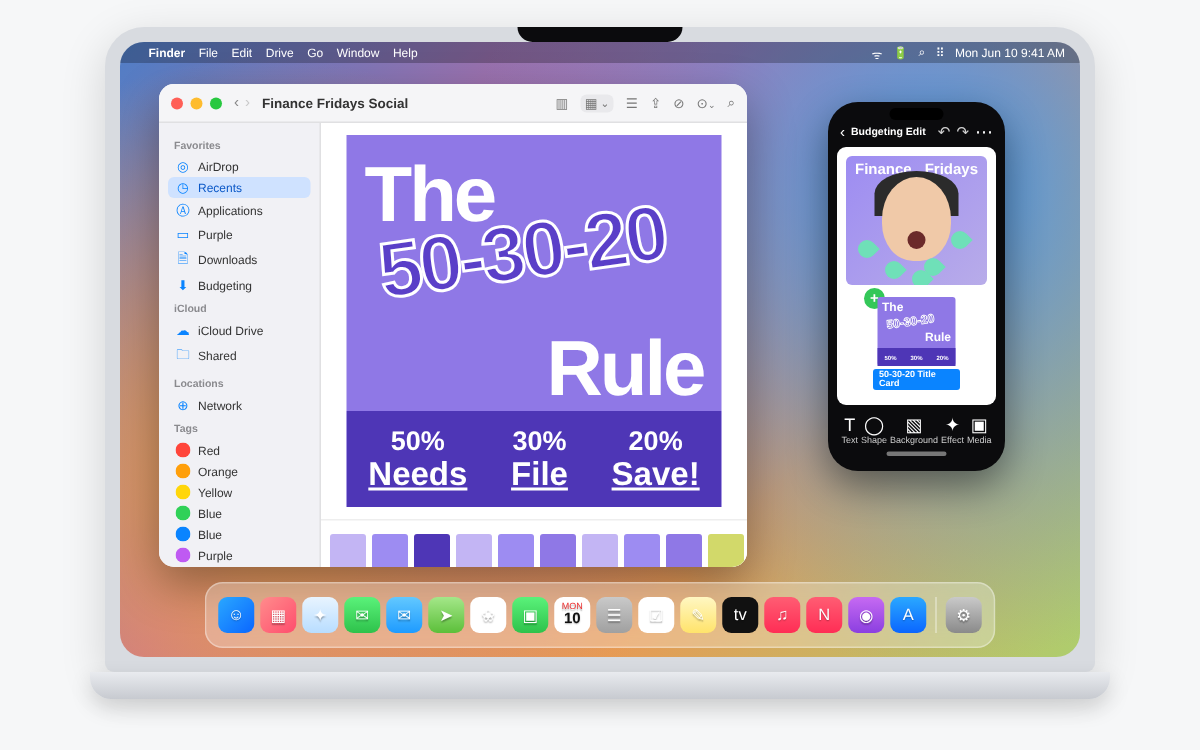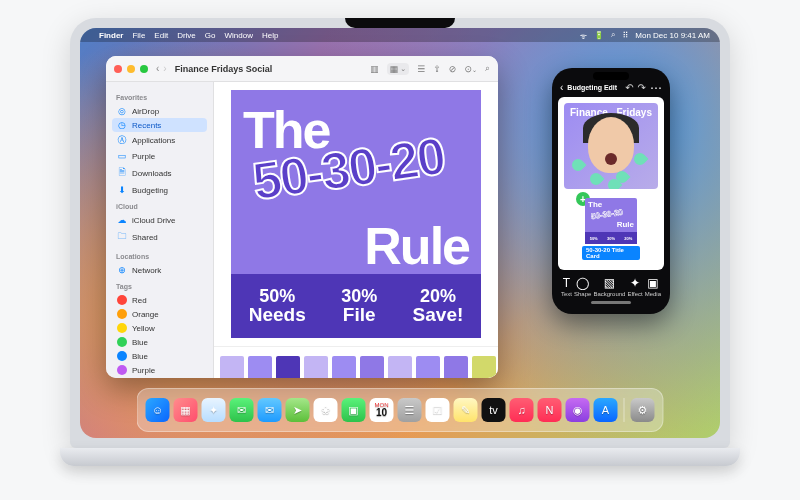--- a/index.html
+++ b/index.html
@@ -197,21 +197,21 @@
   .poster .line-num  { position:absolute; left:22px; top:62px;  font-size:52px; font-weight:900; letter-spacing:-2px;
                        color:#5a3fc8; -webkit-text-stroke:2px #fff; transform:rotate(-8deg); transform-origin:left center; }
   .poster .line-rule { position:absolute; right:12px; top:126px; font-size:52px; font-weight:800; letter-spacing:-2px; }
   .poster .band {
     position:absolute; left:0; right:0; bottom:0; height:64px;
     background:#4e36b6;
     display:flex; justify-content:space-around; align-items:center;
     font-weight:800; text-align:center; line-height:1.05;
   }
   .poster .band .col .pct   { font-size:18px; display:block; }
-  .poster .band .col .label { font-size:19px; display:block; }
+  .poster .band .col .label { font-size:22px; display:block;text-decoration:underline; }
 
   
   .finder-thumbs {
     grid-column: 2 / 3;
     grid-row: 3 / 4;
     background:#fff;
     border-top:1px solid #eee;
     display:flex;
     gap:4px;
     align-items:center;
@@ -320,21 +320,21 @@
         <span>Drive</span>
         <span>Go</span>
         <span>Window</span>
         <span>Help</span>
       </div>
       <div class="menu-right">
         <span>ᯤ</span>
         <span>🔋</span>
         <span>⌕</span>
         <span>⠿</span>
-        <span>Mon Dec 10  9:41 AM</span>
+        <span>Mon Jun 10  9:41 AM</span>
       </div>
     </div>
 
     <div class="finder">
 
       <div class="finder-toolbar">
         <div class="traffic">
           <span class="tl-red"></span>
           <span class="tl-yel"></span>
           <span class="tl-grn"></span>

